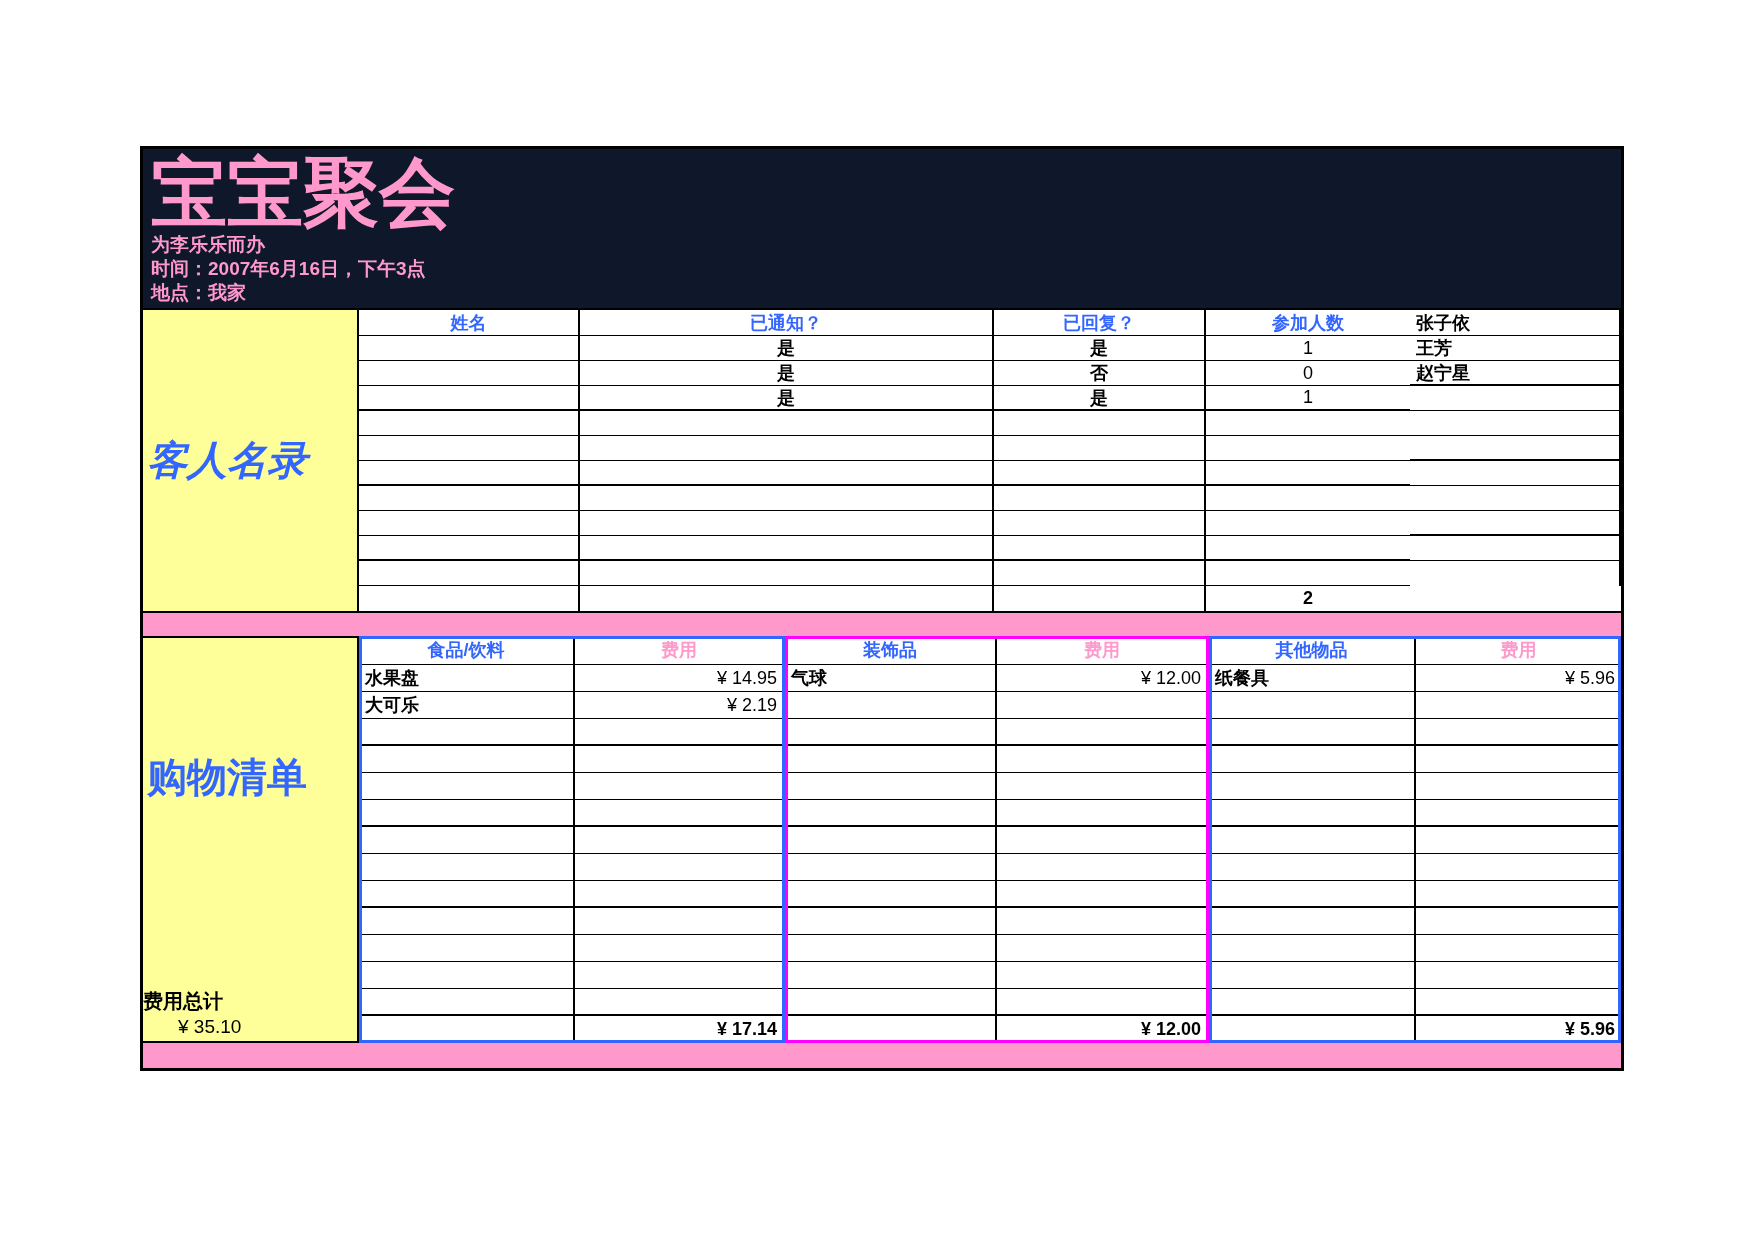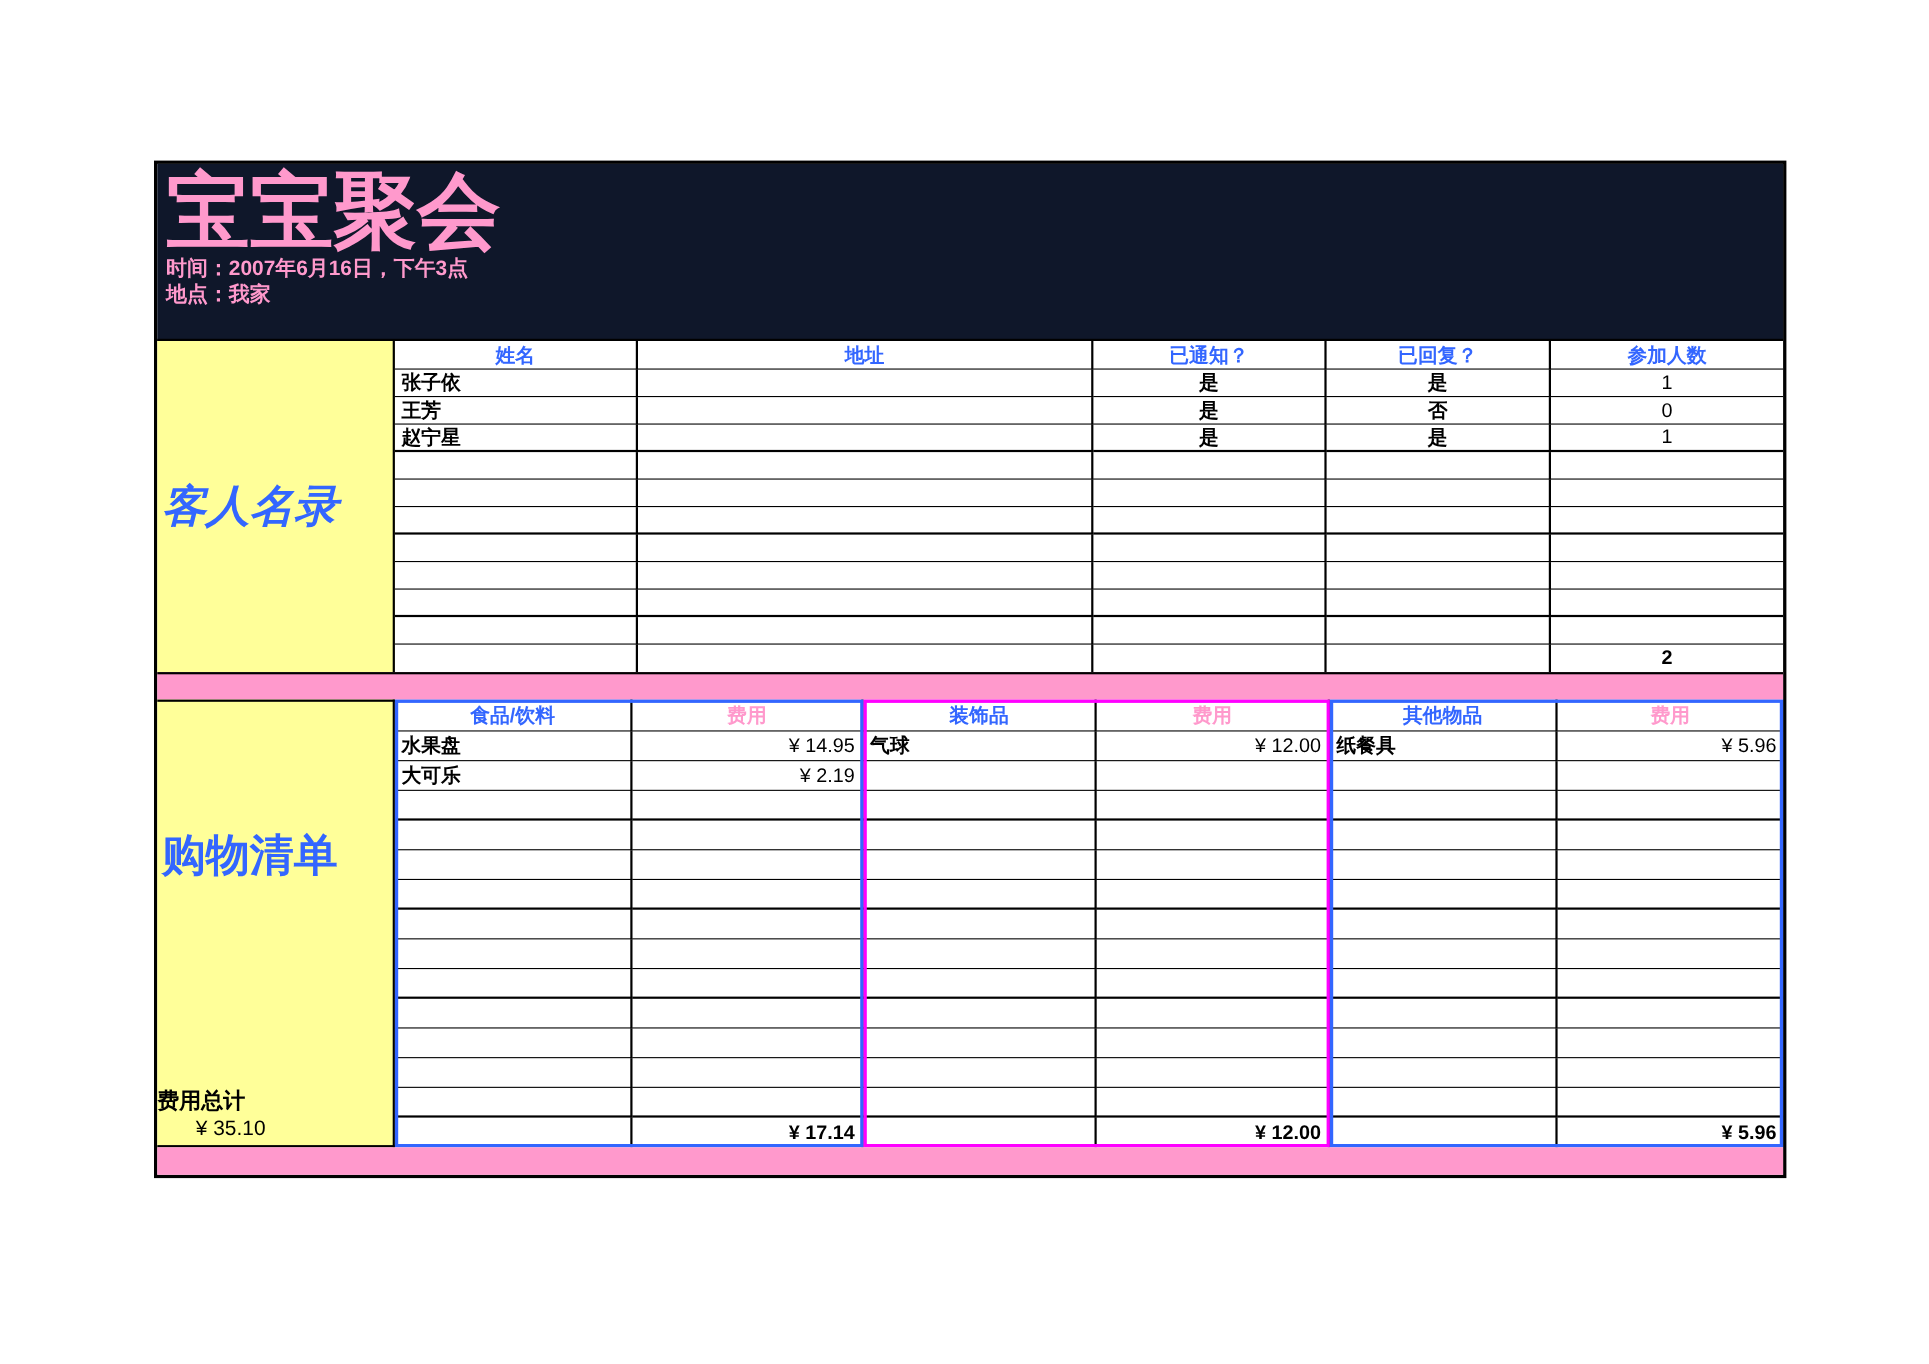--- a/index.html
+++ b/index.html
@@ -51,31 +51,31 @@
   .ov3{left:1066px;width:412px;border:3px solid #3366FF;}
 </style>
 </head>
 <body>
 
 <div class="page">
   <div class="frame">
 
     <div class="hero">
       <div class="hero-title">宝宝聚会</div>
+      <div class="hero-sub">为李乐乐而办</div>
       <div class="hero-sub">时间：2007年6月16日，下午3点</div>
       <div class="hero-sub">地点：我家</div>
     </div>
 
     <div class="section s1">
       <div class="sidebar sb1">
         <div class="sb-label">客人名录</div>
       </div>
       <div class="grid grid1">
           <div class="cell hd">姓名</div>
-          <div class="cell hd">地址</div>
           <div class="cell hd">已通知？</div>
           <div class="cell hd">已回复？</div>
           <div class="cell hd last-col">参加人数</div>
           <div class="cell cjk">张子依</div>
           <div class="cell"></div>
           <div class="cell al-c cjk">是</div>
           <div class="cell al-c cjk">是</div>
           <div class="cell al-c last-col">1</div>
           <div class="cell cjk">王芳</div>
           <div class="cell"></div>

